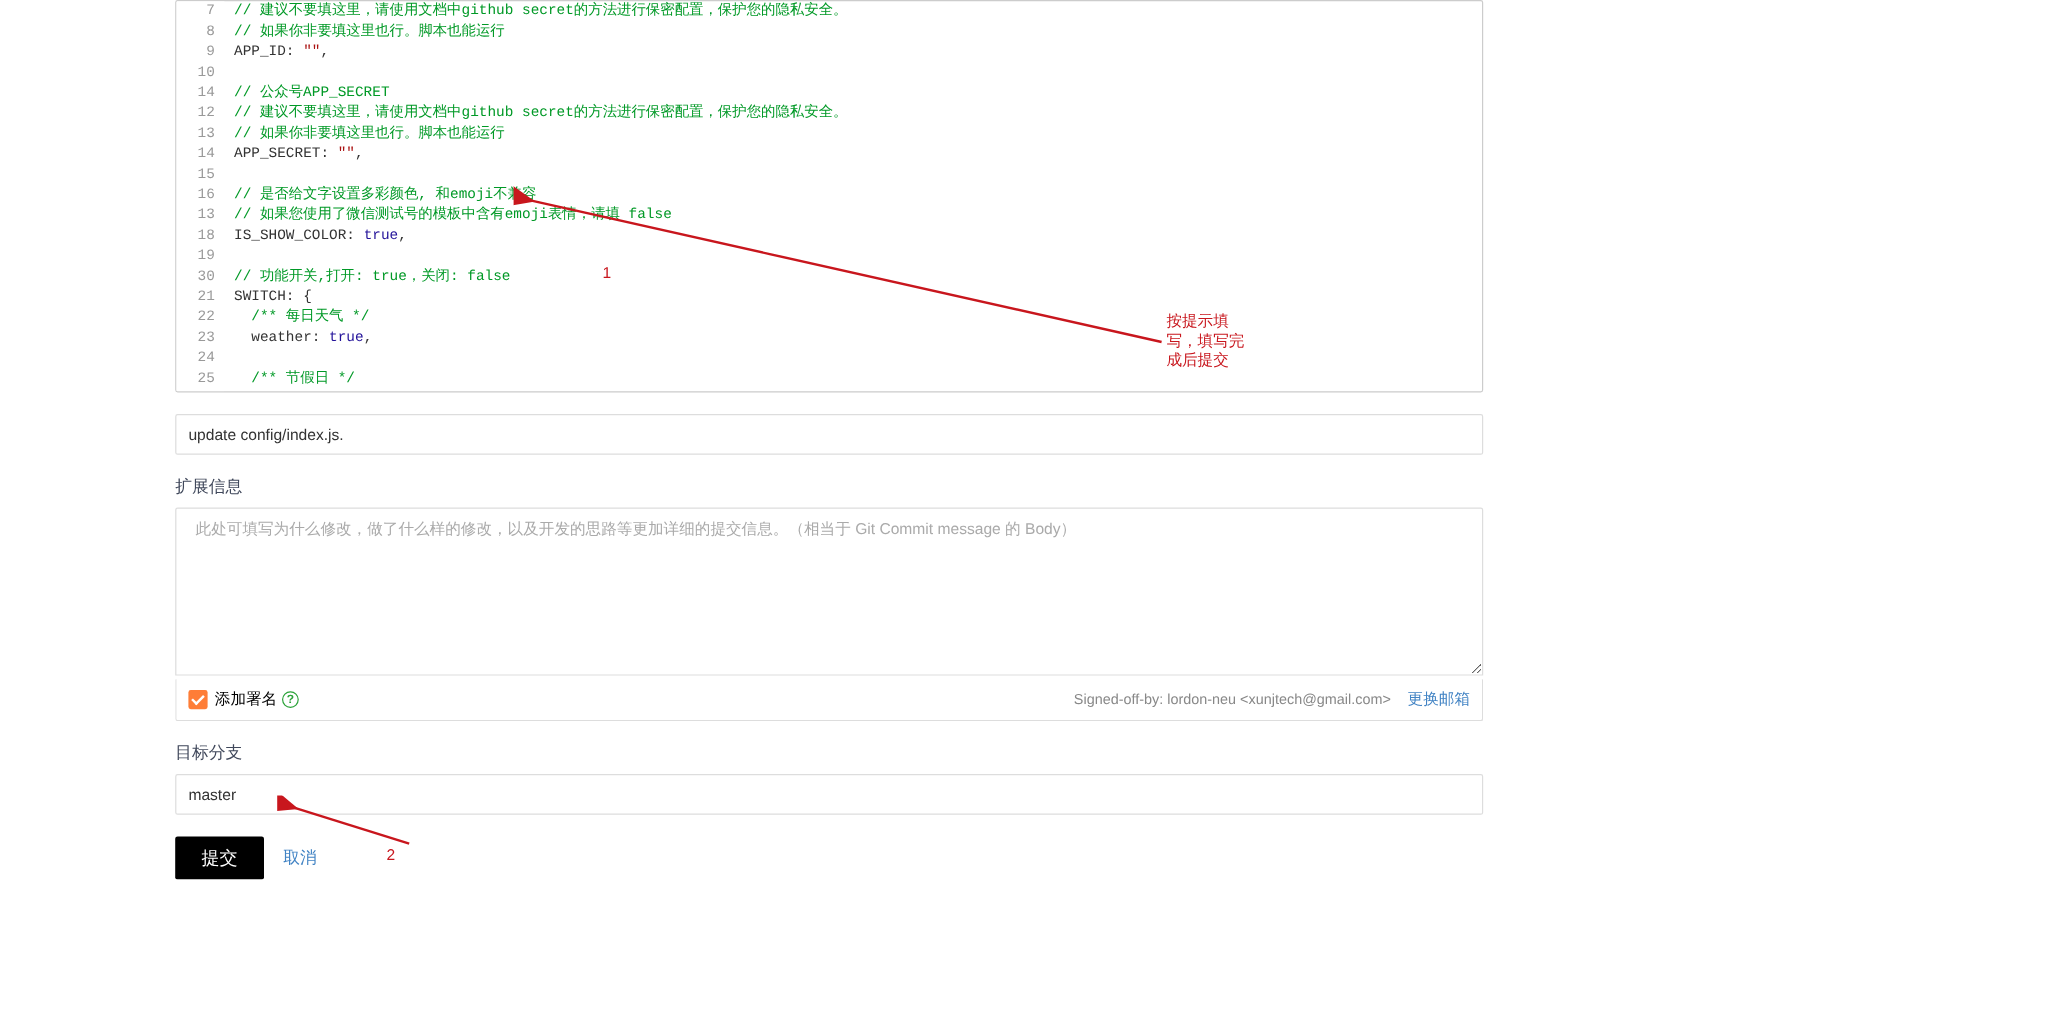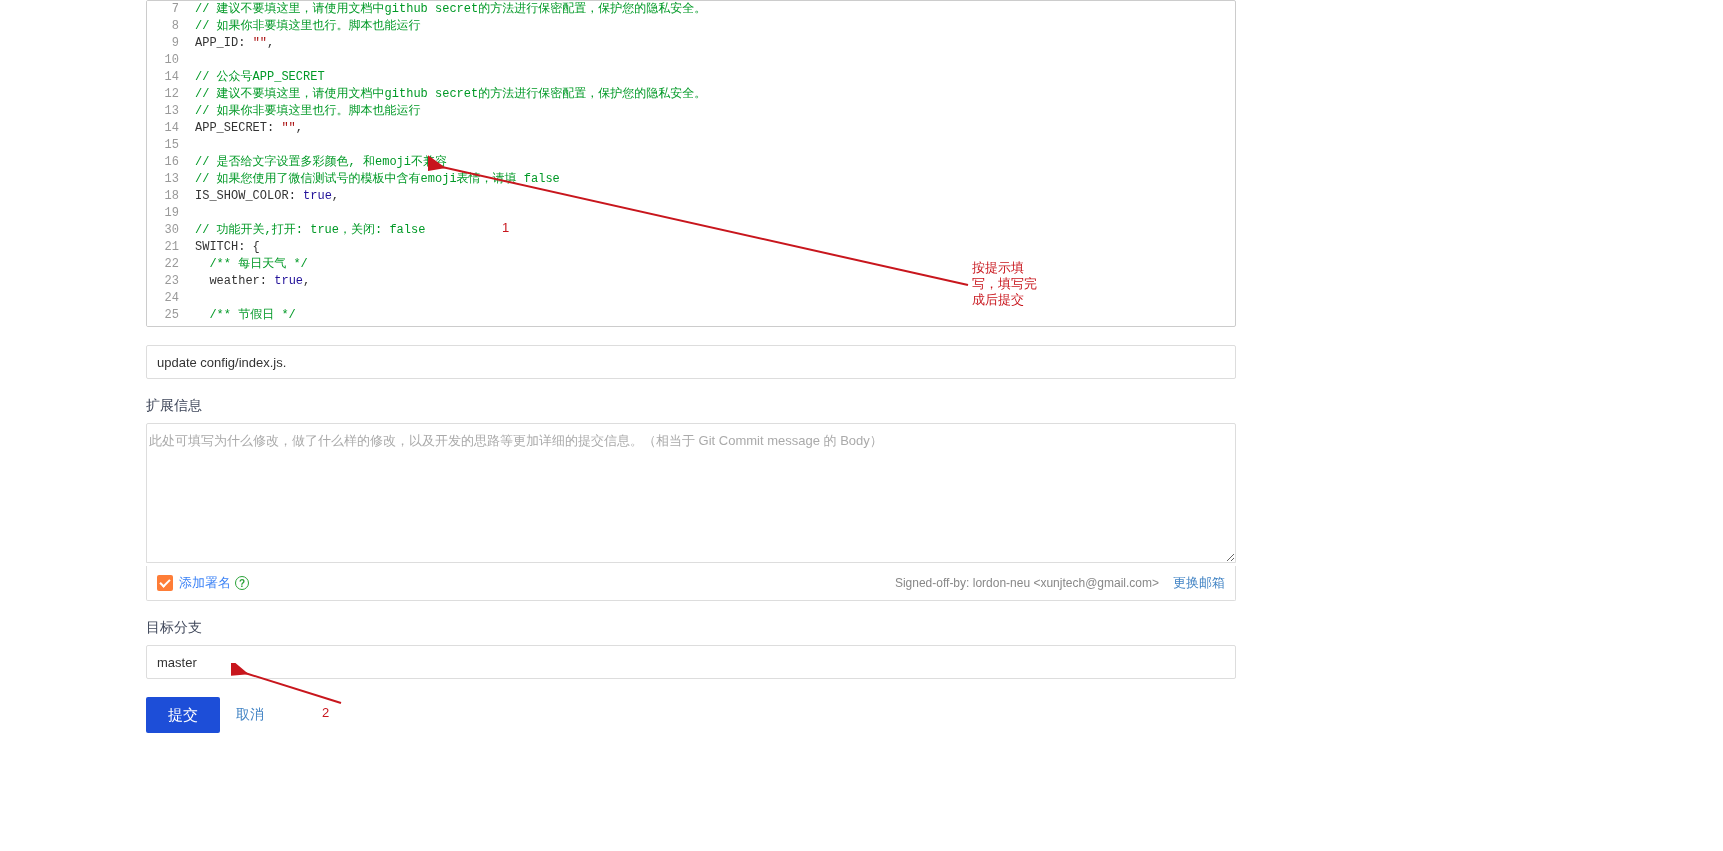--- a/index.html
+++ b/index.html
@@ -75,21 +75,21 @@
     padding: 6px 10px;
     border: 1px solid #ddd;
     border-radius: 2px;
     font-size: 13px;
     color: #333;
     outline: none;
   }
   .textarea-input {
     width: 100%;
     height: 140px;
-    padding: 8px 2px;
+    padding: 8px 16px;
     border: 1px solid #ddd;
     border-radius: 2px 2px 0 0;
     font-size: 13px;
     color: #333;
     outline: none;
     resize: vertical;
     font-family: inherit;
   }
   .textarea-input::placeholder { color: #aaa; }
   .signature-row {
@@ -111,27 +111,27 @@
   }
   .chk::after {
     content: "";
     position: absolute;
     left: 5px; top: 2px;
     width: 4px; height: 8px;
     border: solid #fff;
     border-width: 0 2px 2px 0;
     transform: rotate(45deg);
   }
-  .sig-label { color: #3b82f6; margin-right: 4px; }
+  .sig-label { color: #000000; margin-right: 4px; }
   .spacer { flex: 1; }
   .signed-off { color: #888; font-size: 12px; margin-right: 14px; }
   .link-blue { color: #4183c4; text-decoration: none; font-size: 13px; }
   .actions { display: flex; align-items: center; gap: 16px; }
   .btn-primary {
-    background: #1d4ed8;
+    background: #000000;
     color: #fff;
     border: none;
     padding: 0 22px;
     height: 36px;
     font-size: 15px;
     border-radius: 2px;
     cursor: pointer;
   }
   .btn-cancel {
     color: #4183c4;

